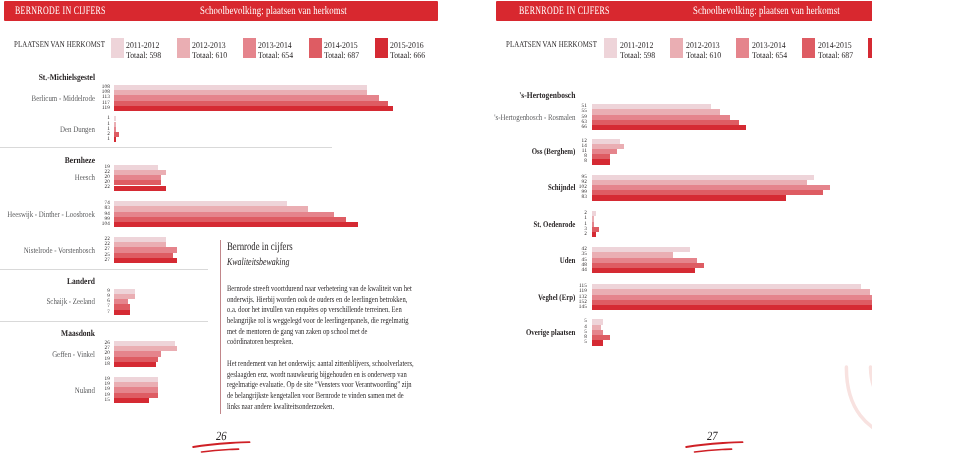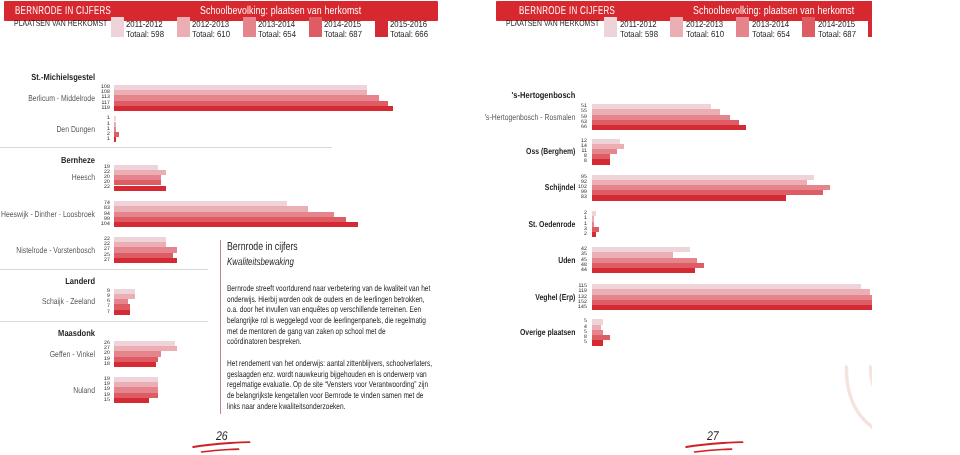--- a/index.html
+++ b/index.html
@@ -1,21 +1,21 @@
 <!DOCTYPE html>
 <html><head>
 <meta charset="utf-8">
 <title>Bernrode in cijfers</title>
 <style>
   html,body{margin:0;padding:0;background:#fff;}
   body{width:960px;height:455px;overflow:hidden;
        font-family:"Liberation Sans",sans-serif;
        -webkit-font-smoothing:antialiased;
        text-rendering:geometricPrecision;}
-  .spread{position:relative;width:872px;height:455px;overflow:hidden;}
+  .spread{position:relative;width:872px;height:455px;overflow:hidden;font-family:Liberation Serif, serif;}
   .page{position:absolute;top:0;width:480px;height:455px;overflow:hidden;}
   .page.left{left:0;}
   .page.right{left:480px;}
 
   
   .hdr{position:absolute;height:20px;border-radius:1px;
        background:#d8282f;color:#fff;}
   .page.left  .hdr{left:4px;  width:434px;top:1px;}
   .page.right .hdr{left:16px; width:430px;top:1px;}
   .hdr-brand{position:absolute;top:50%;
@@ -23,21 +23,21 @@
        transform:translateY(-50%) scaleX(0.695);transform-origin:0 50%;}
   .hdr-title{position:absolute;top:50%;
        font-size:11.4px;letter-spacing:0.15px;white-space:nowrap;
        transform:translateY(-50%) scaleX(0.77);transform-origin:0 50%;}
   .page.left  .hdr-brand{left:11px;}
   .page.right .hdr-brand{left:22.8px;}
   .page.left  .hdr-title{left:195.5px;}
   .page.right .hdr-title{left:196.5px;}
 
   
-  .legend{position:absolute;top:17px;height:22px;left:0;width:480px;padding-left:47px;}
+  .legend{position:absolute;top:38px;height:22px;left:0;width:480px;padding-left:47px;}
   .legend-label{position:absolute;top:1.1px;font-size:8.7px;letter-spacing:0.1px;
        color:#231f20;white-space:nowrap;
        transform:scaleX(0.79);transform-origin:0 50%;}
   .leg-item{position:absolute;top:0;}
   .leg-sw{position:absolute;left:0;top:0px;width:13.3px;height:20px;}
   .leg-txt{position:absolute;left:15.8px;top:3.1px;font-size:8.9px;color:#231f20;
        white-space:nowrap;line-height:9.9px;}
   .leg-txt div{transform:scaleX(0.875);transform-origin:0 50%;}
 
   

